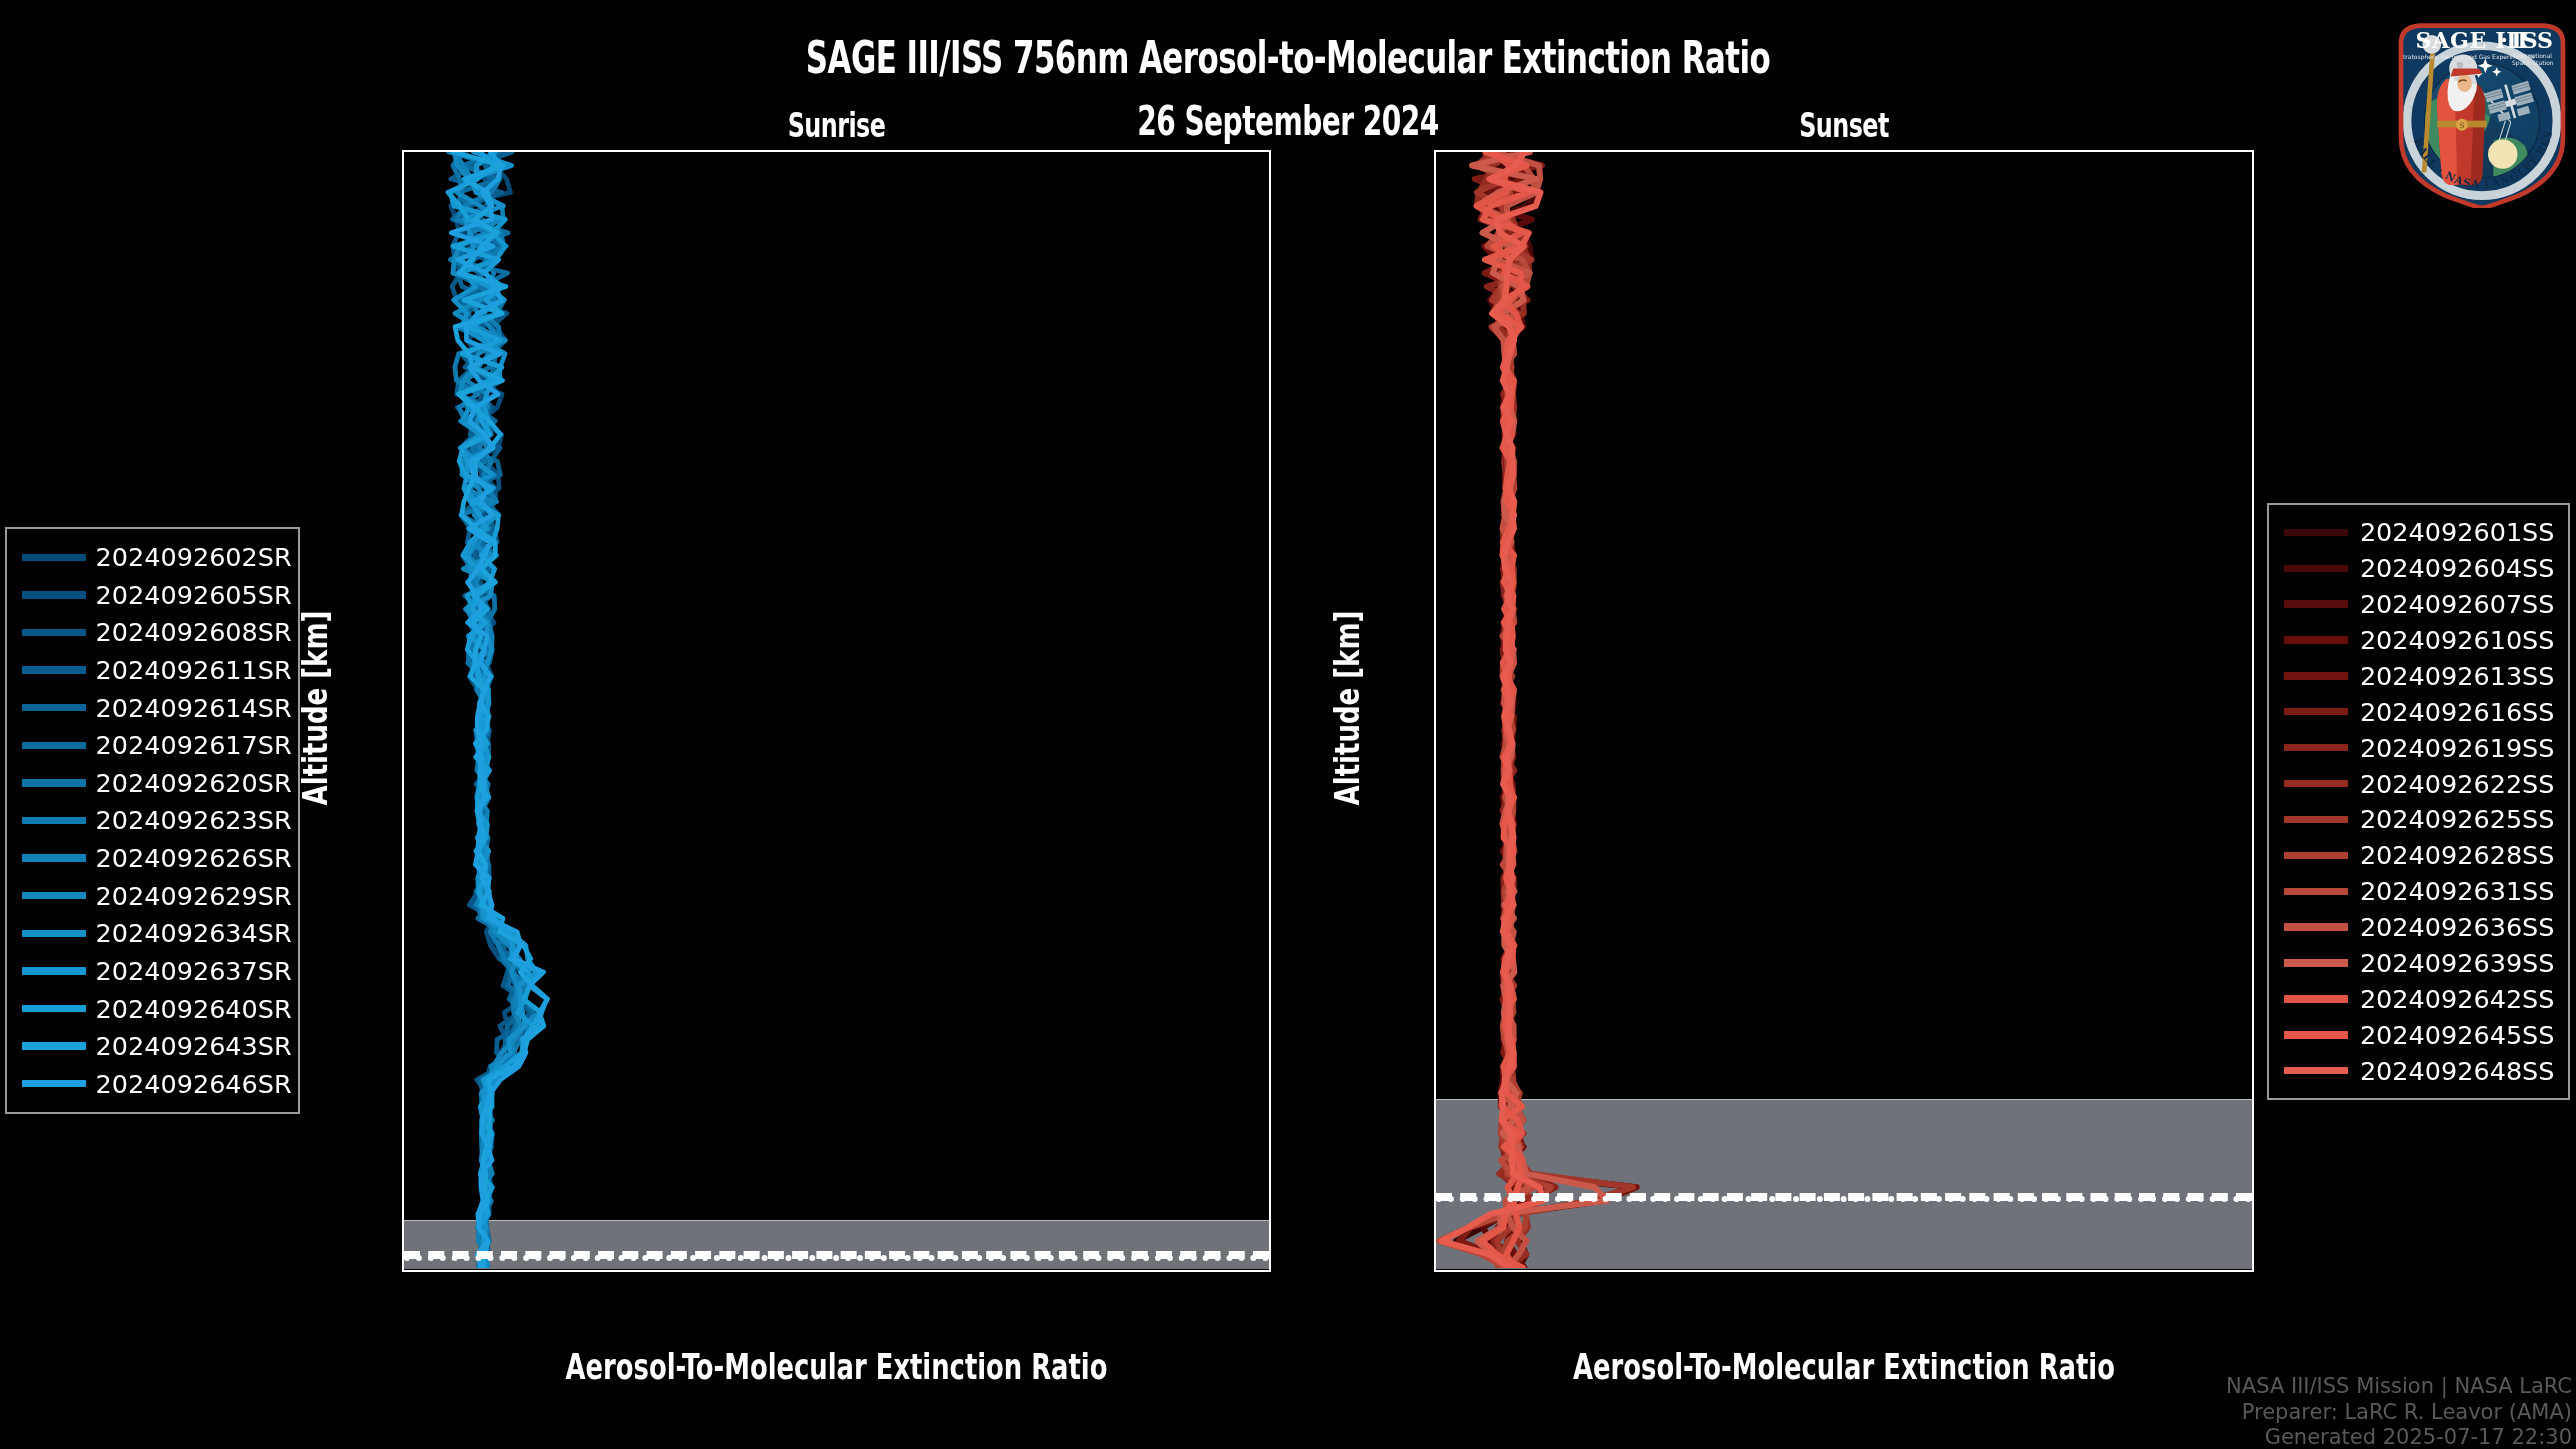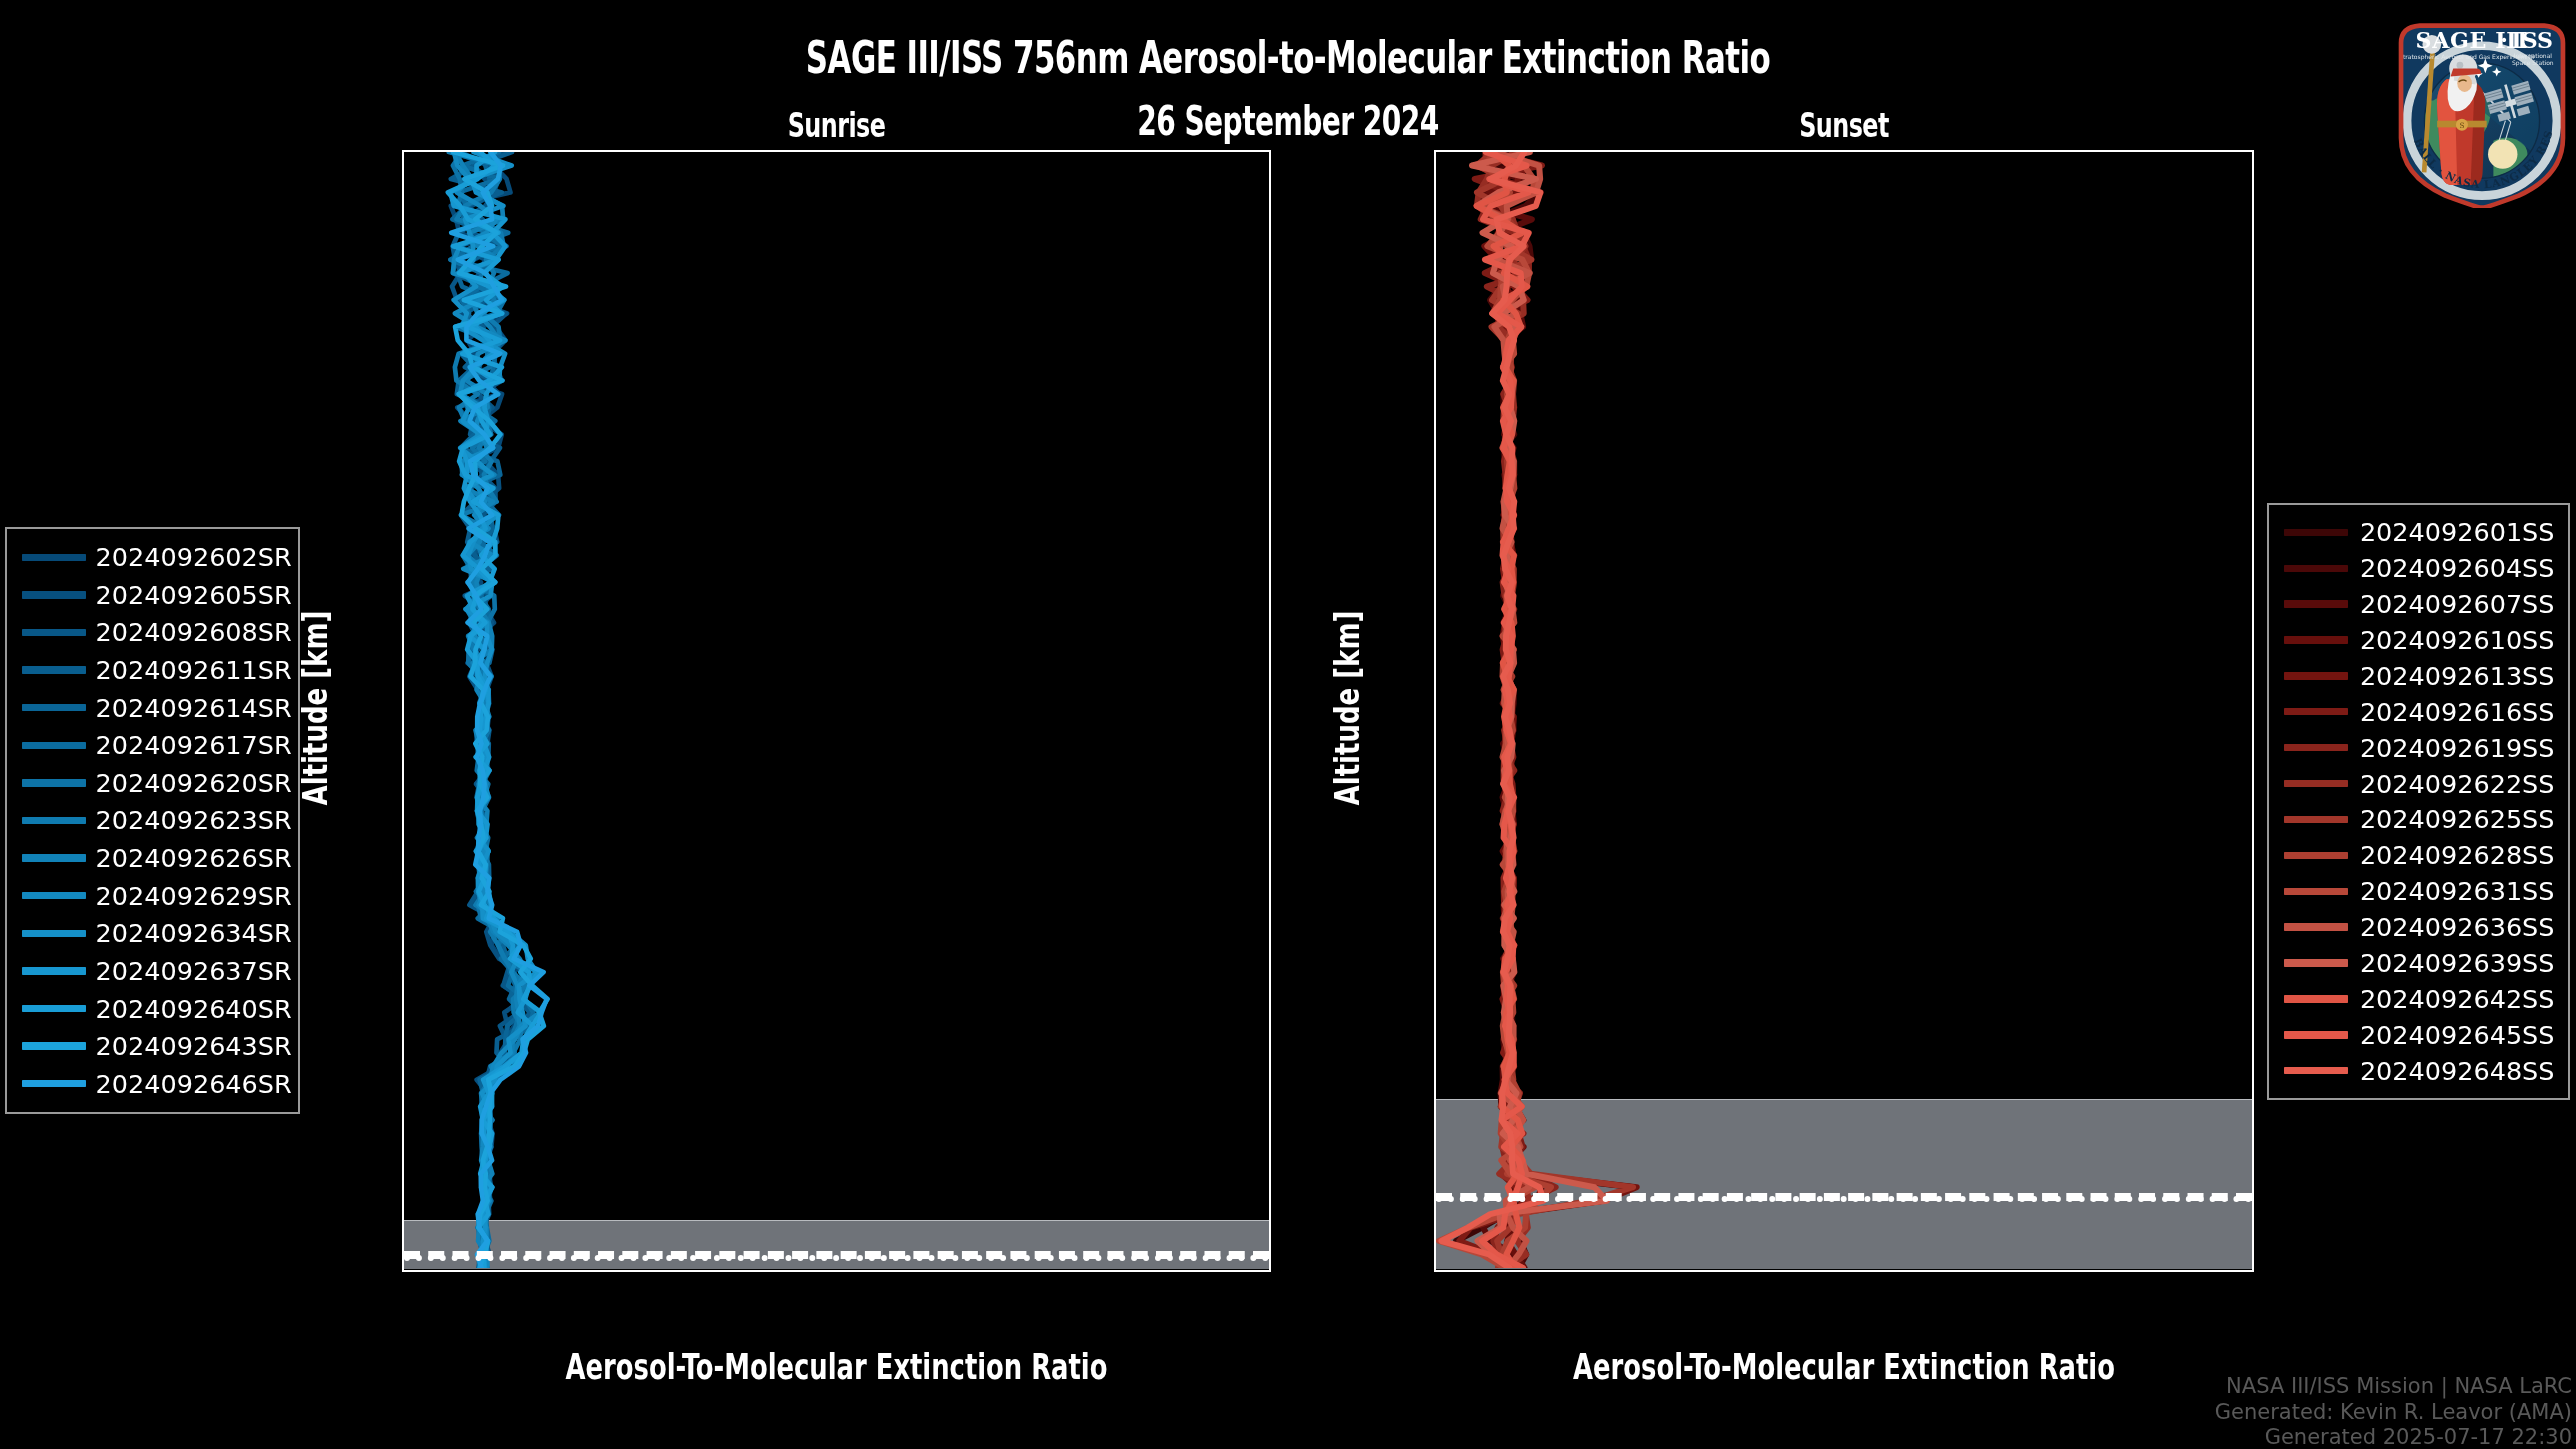--- a/index.html
+++ b/index.html
@@ -301,21 +301,21 @@
       </div>
       <div class="legend-row">
         <span class="legend-swatch" style="background: rgb(230, 92, 78);"></span>
         <span class="legend-text">2024092648SS</span>
       </div>
     </div>
 
 
   <div id="credits">
     <div>NASA III/ISS Mission | NASA LaRC</div>
-    <div>Generated: Kevin R. Leavor (AMA)</div>
+    <div>Preparer: LaRC R. Leavor (AMA)</div>
     <div>Generated 2025-07-17 22:30</div>
     <div>Data Version: 6.0.0</div>
   </div>
 
   <svg id="logo" viewBox="0 0 266 280">
     <defs>
       <clipPath id="shieldClip">
         <path d="M12 34 Q12 10 40 8 L226 8 Q254 10 254 34 L254 176 Q254 232 188 262 Q140 280 133 280 Q126 280 78 262 Q12 232 12 176 Z"></path>
       </clipPath>
       <clipPath id="globeClip">

